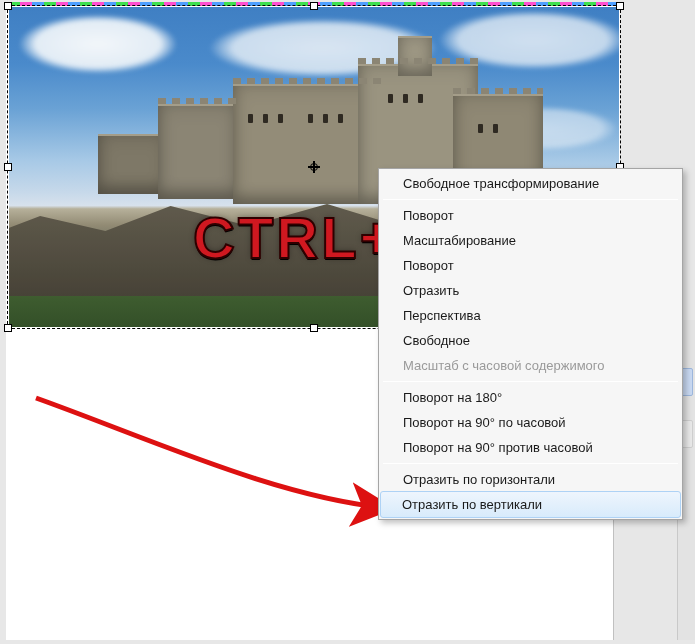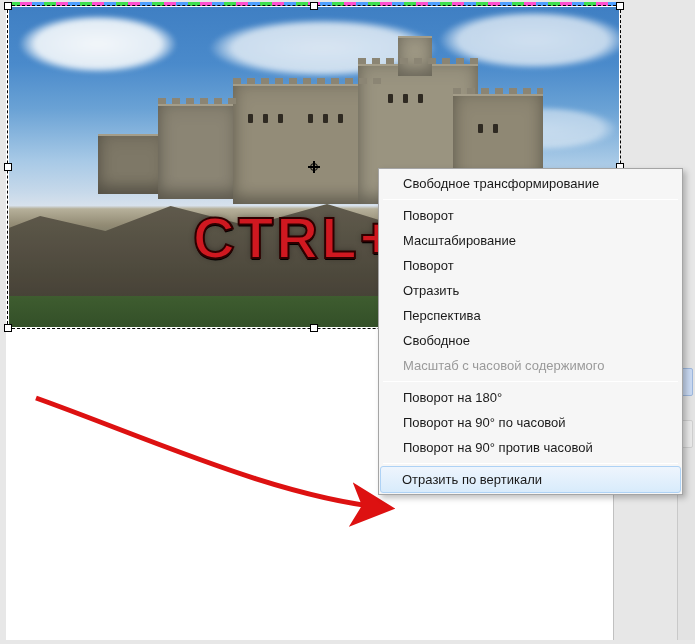--- a/index.html
+++ b/index.html
@@ -223,15 +223,16 @@
       <div class="menu-item">Поворот</div>
       <div class="menu-item">Отразить</div>
       <div class="menu-item">Перспектива</div>
       <div class="menu-item">Свободное</div>
       <div class="menu-item disabled">Масштаб с часовой содержимого</div>
       <div class="menu-sep"></div>
       <div class="menu-item">Поворот на 180°</div>
       <div class="menu-item">Поворот на 90° по часовой</div>
       <div class="menu-item">Поворот на 90° против часовой</div>
       <div class="menu-sep"></div>
+      <div class="menu-item">Отразить по горизонтали</div>
       <div class="menu-item highlight">Отразить по вертикали</div>
     </div>
 </div>
 
 </body></html>

